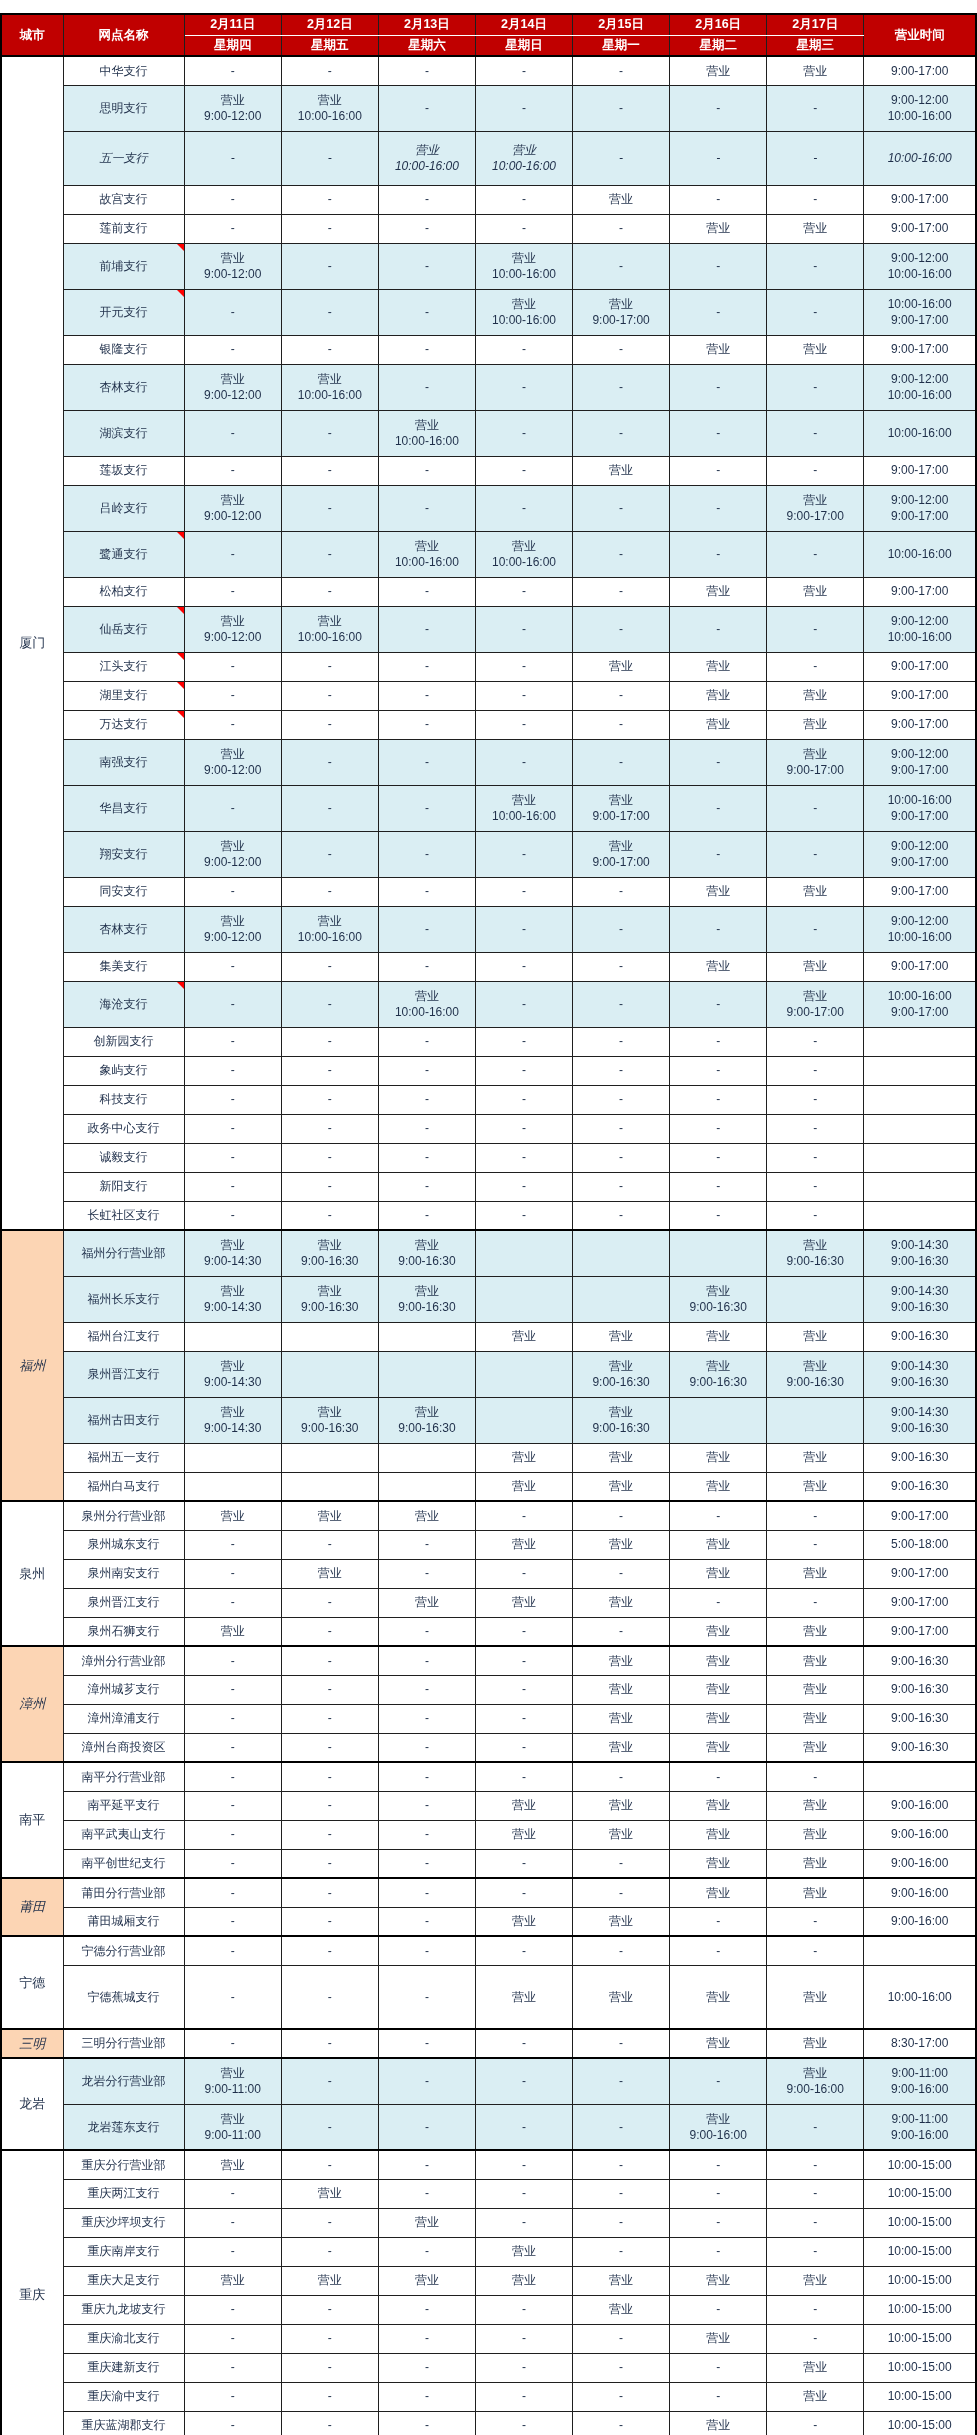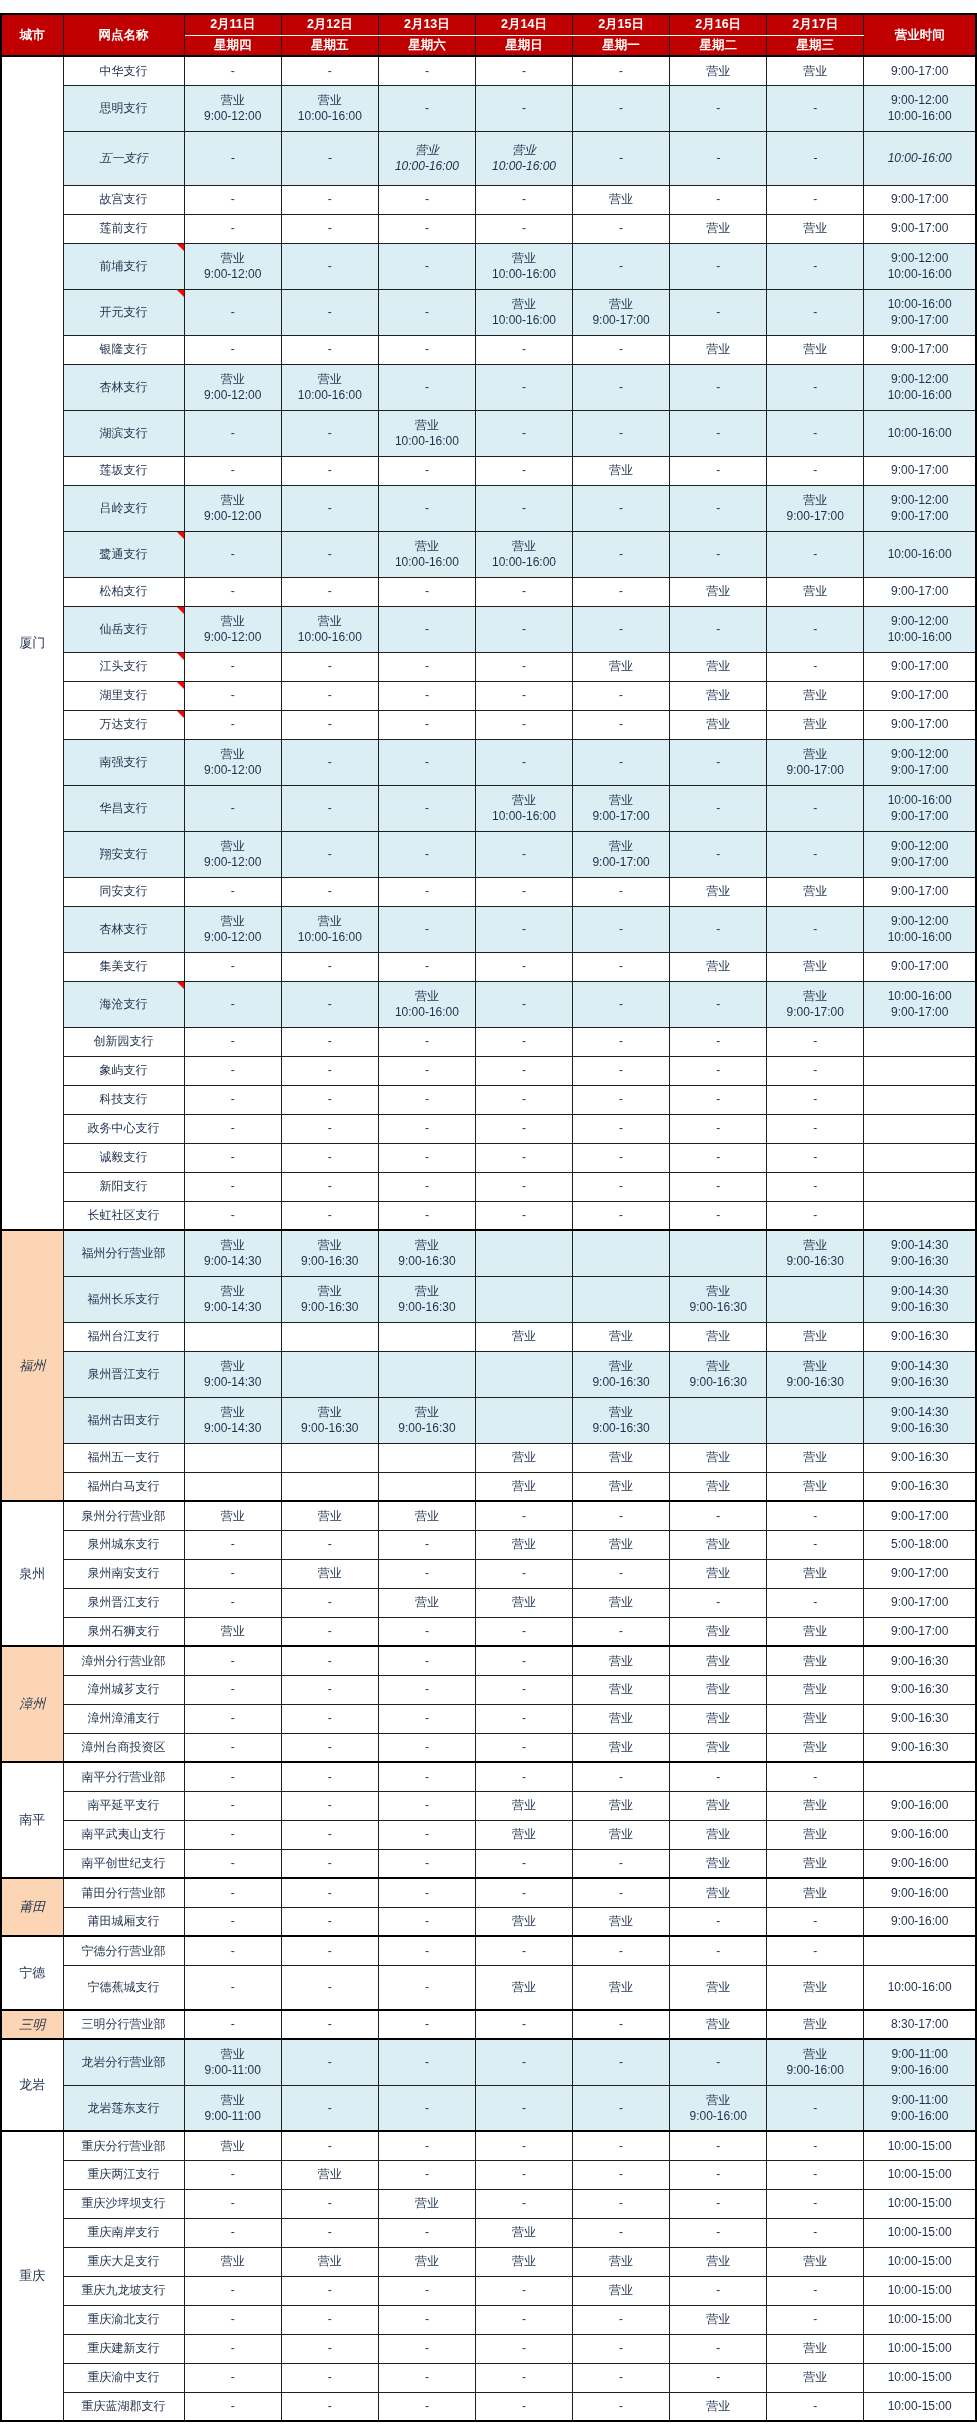--- a/index.html
+++ b/index.html
@@ -12,21 +12,21 @@
   .page{width:977px;margin:13px auto;}
   table{border-collapse:collapse;table-layout:fixed;width:977px;border:2px solid #000;}
   col.c-city{width:62px;} col.c-branch{width:121px;} col.c-day{width:97px;} col.c-hours{width:112px;}
   th,td{border:1px solid var(--grid);vertical-align:middle;text-align:center;overflow:hidden;}
   thead th{background:var(--header-bg);color:var(--header-text);font-weight:bold;font-size:12.5px;}
   thead tr.h-date th{height:21px;border-bottom:1px solid #FFFFFF;}
   thead tr.h-week th{height:21px;text-align:center;}
   thead th.merged{border-bottom:2px solid #000;}
   thead tr.h-week th{border-bottom:2px solid #000;}
   tbody td{font-size:12px;line-height:1.35;background:#FFFFFF;}
-  tr.r-s{height:29px;} tr.r-m{height:46px;} tr.r-l{height:45px;} tr.r-x{height:54px;font-style:italic;}
+  tr.r-s{height:29px;} tr.r-m{height:46px;} tr.r-l{height:64px;} tr.r-x{height:54px;font-style:italic;}
   tr.shade td{background:var(--shade);}
   td.city{background:#FFFFFF !important;font-size:13px;}
   td.city.peach{background:var(--peach) !important;font-style:italic;}
   td.branch{position:relative;font-size:12px;}
   td.branch .corner{position:absolute;top:0;right:0;width:0;height:0;
     border-left:7px solid transparent;border-top:7px solid var(--marker);}
   tr.sec-start td{border-top:2px solid #000;}
   .ln{display:block;}
 </style>
 </head>

